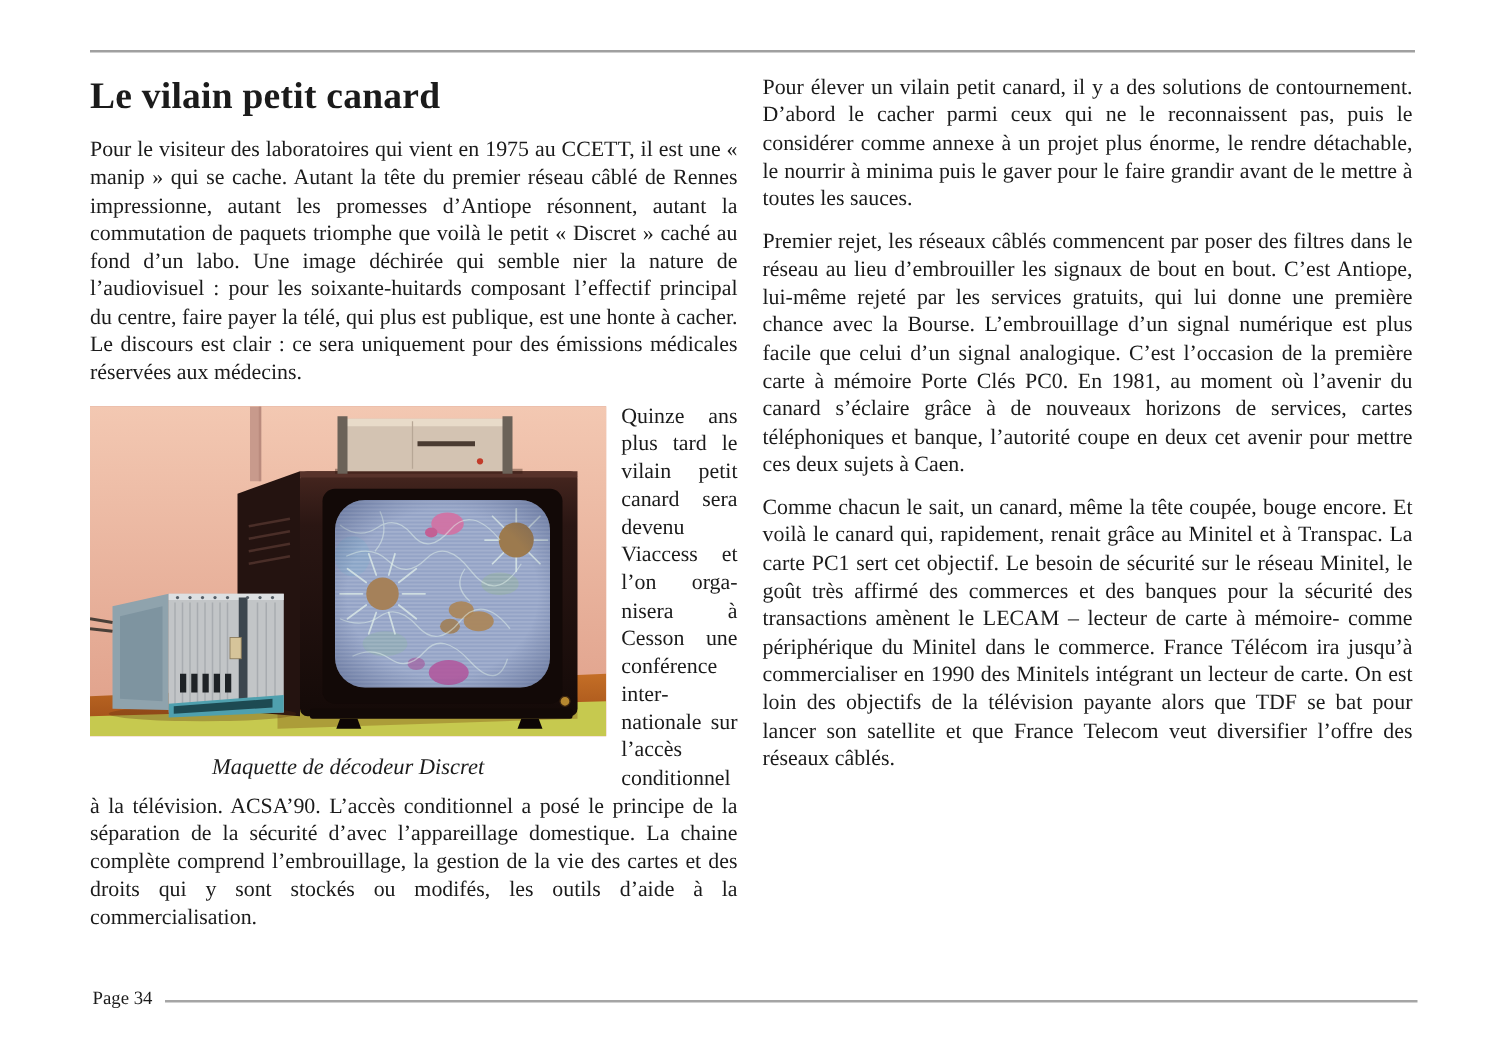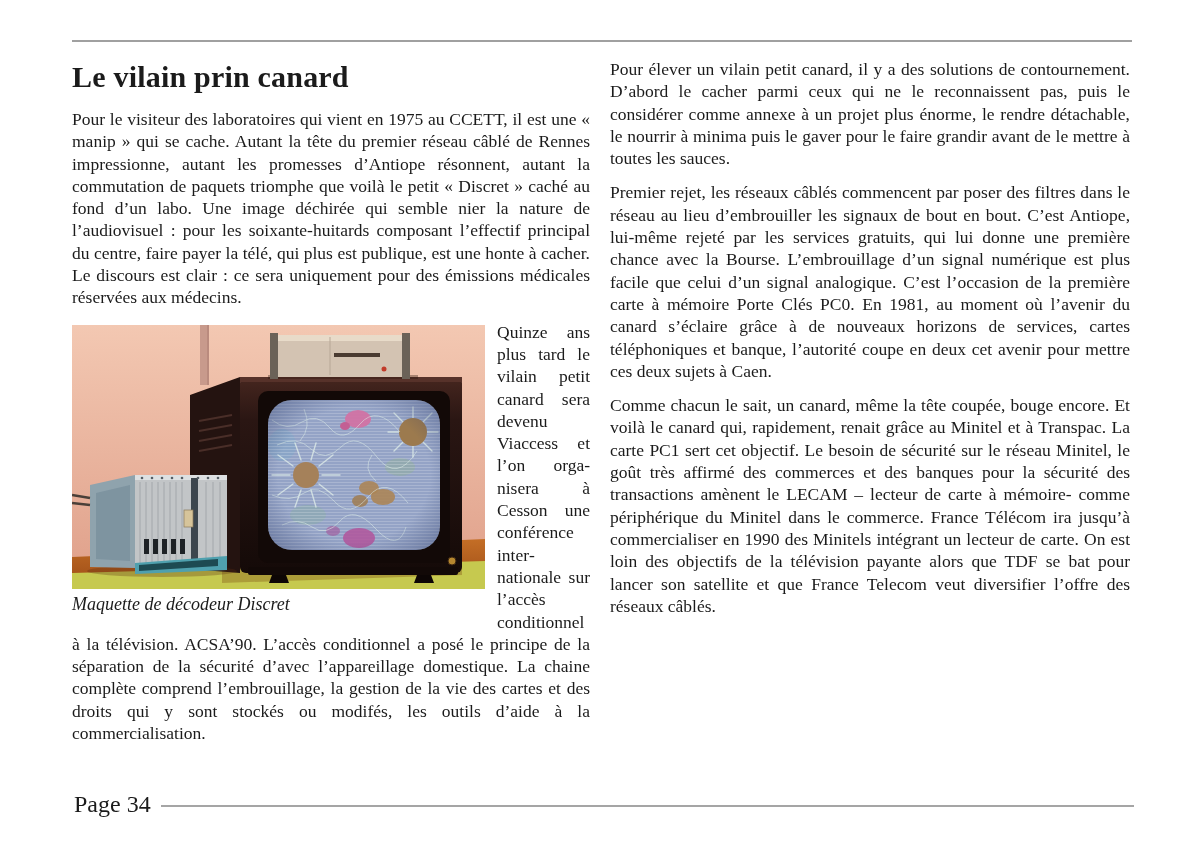--- a/index.html
+++ b/index.html
@@ -22,37 +22,37 @@
   .col-left{width:518px;}
   .col-right{width:520px;}
   h1.title{font-size:30px; line-height:34px; font-weight:bold; margin:6px 0 14px 0;
     letter-spacing:.2px; text-align:left;}
   .col p{margin:0 0 12px 0; hyphens:manual;}
   .col-right p:first-child{margin-top:4px;}
   .figure-float{display:block; float:left; width:413px; margin:4px 12px 0 0;}
   .photo{display:block; width:413px; height:264px; position:relative; overflow:hidden;
     background:var(--wall-bottom);}
   .photo svg{display:block;}
-  .caption{display:block; width:100%; font-style:italic;
-    font-size:18px; line-height:24px; margin-top:3px;}
+  .caption{display:block; width:100%; text-align:center; font-style:italic;
+    font-size:18px; line-height:24px; margin-top:12px;}
   .footer{position:absolute; left:74px; right:66px; top:791px;
-    display:flex; align-items:center; gap:10px; font-size:24px;}
+    display:flex; align-items:center; gap:10px; font-size:15px;}
   .footer-rule{flex:1; border-top:2px solid #8f8f8f; opacity:.8; margin-top:3px;}
 </style>
 </head>
 <body>
 
 <div class="page">
 
   <div class="top-rule"></div>
 
   <div class="columns">
 
     <div class="col col-left">
-      <h1 class="title">Le vilain prin canard</h1>
+      <h1 class="title">Le vilain petit canard</h1>
       <p>Pour le visiteur des laboratoires qui vient en 1975 au CCETT, il est une « manip » qui se cache. Autant la tête du premier réseau câblé de Rennes impressionne, autant les promesses d’Antiope résonnent, autant la commutation de paquets triomphe que voilà le petit « Discret » caché au fond d’un labo. Une image déchirée qui semble nier la nature de l’audiovisuel : pour les soixante-huitards composant l’effectif principal du centre, faire payer la télé, qui plus est publique, est une honte à cacher. Le discours est clair : ce sera uniquement pour des émissions médicales réservées aux médecins.</p>
       <p>
         <span class="figure-float">
           <span class="photo">
             <svg width="413" height="264" viewBox="0 0 413 264" aria-hidden="true">
               <defs>
                 <linearGradient id="wallG" x1="0" y1="0" x2="0" y2="1">
                   <stop offset="0" stop-color="#f3c8b2"></stop>
                     <stop offset="1" stop-color="#df9f89"></stop>
                 </linearGradient>

